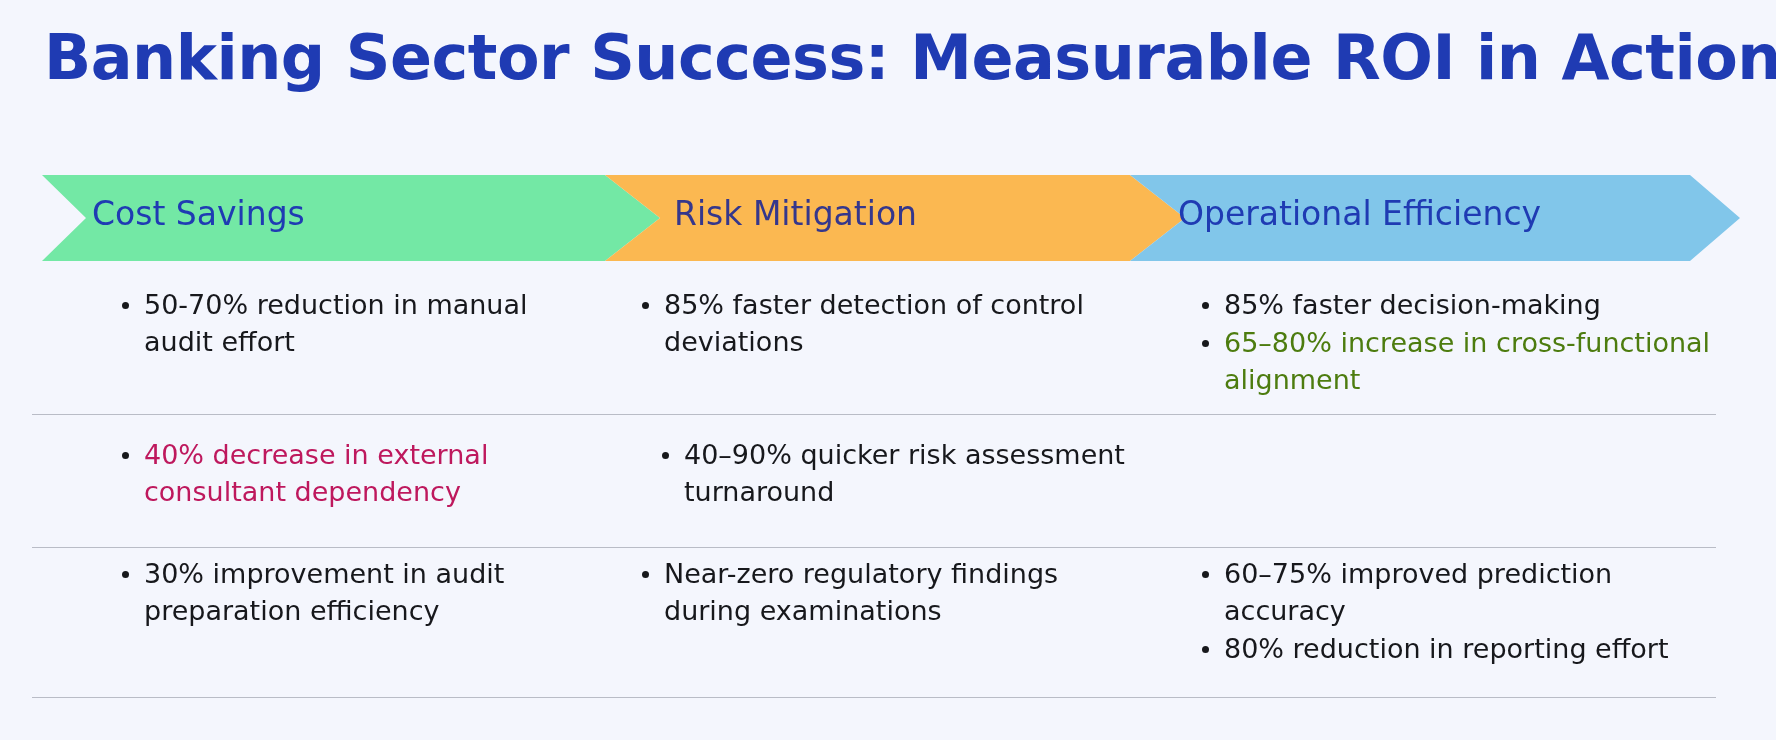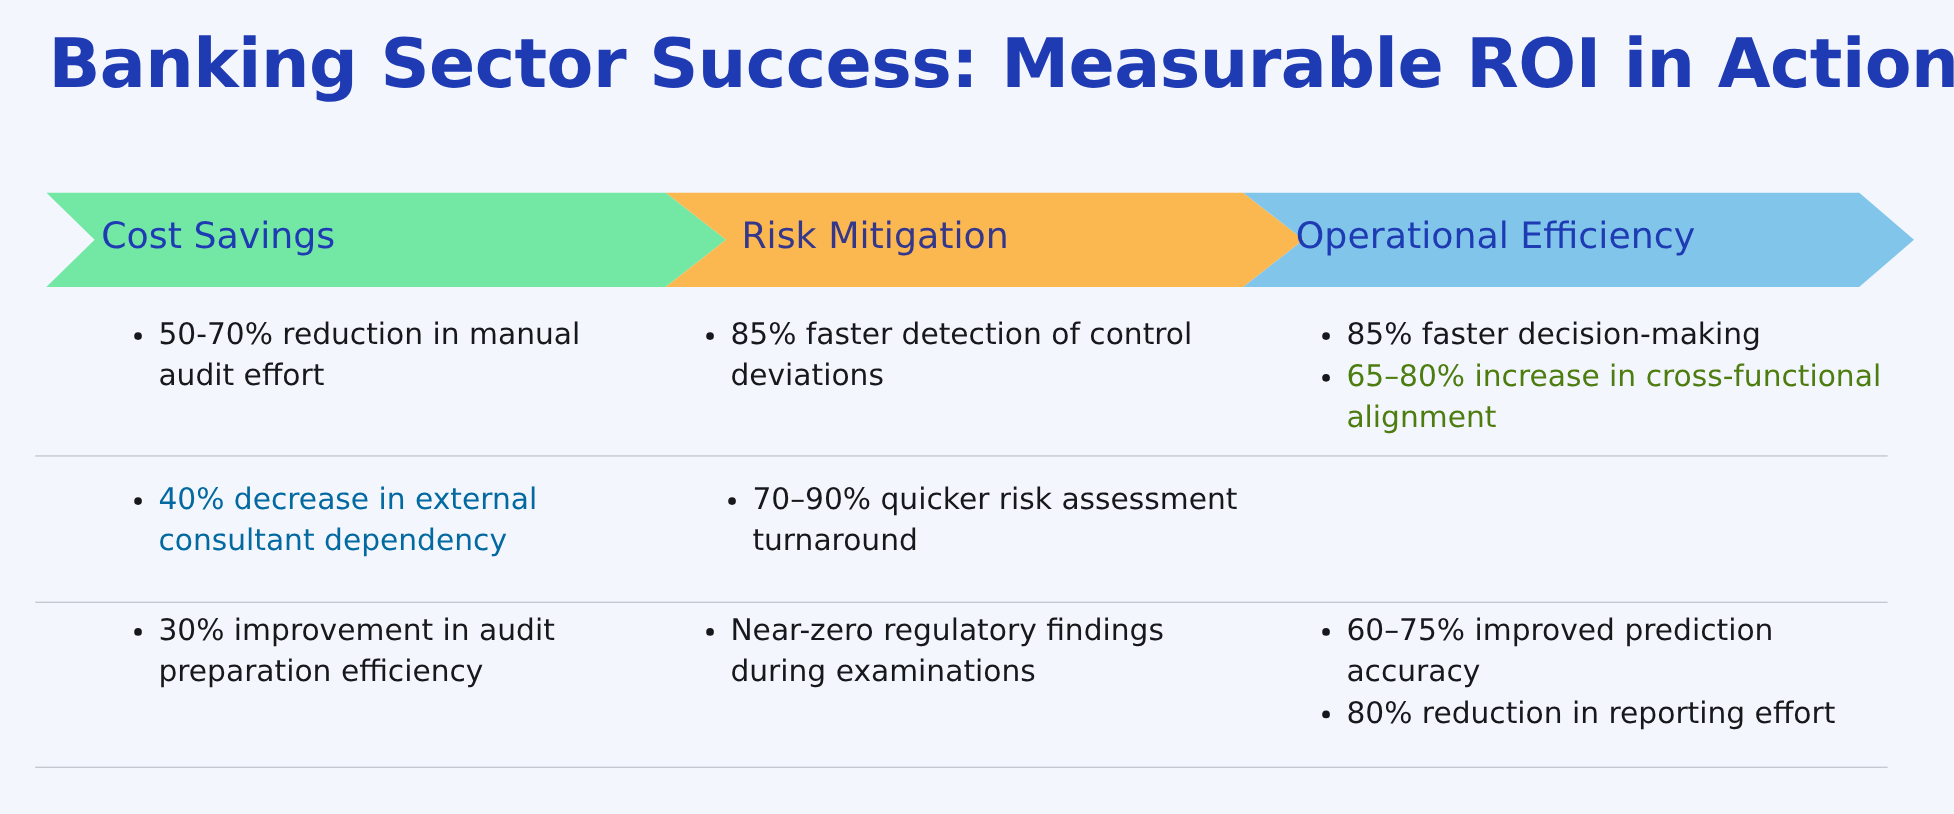--- a/index.html
+++ b/index.html
@@ -165,26 +165,26 @@
             <li style="color: #4d7c0f;">65–80% increase in cross-functional alignment</li>
           </ul>
         </div>
       </div>
     </div>
 
     <div class="row r1">
       <div class="row-inner">
         <div class="cell c0">
           <ul>
-            <li style="color: #0369a1;">40% decrease in external consultant dependency</li>
+            <li style="color: #be185d;">40% decrease in external consultant dependency</li>
           </ul>
         </div>
         <div class="cell c2">
           <ul>
-            <li style="color: rgb(23, 24, 28);">70–90% quicker risk assessment turnaround</li>
+            <li style="color: rgb(23, 24, 28);">40–90% quicker risk assessment turnaround</li>
           </ul>
         </div>
       </div>
     </div>
 
     <div class="row r2">
       <div class="row-inner">
         <div class="cell c0">
           <ul>
             <li style="color: rgb(23, 24, 28);">30% improvement in audit preparation efficiency</li>

